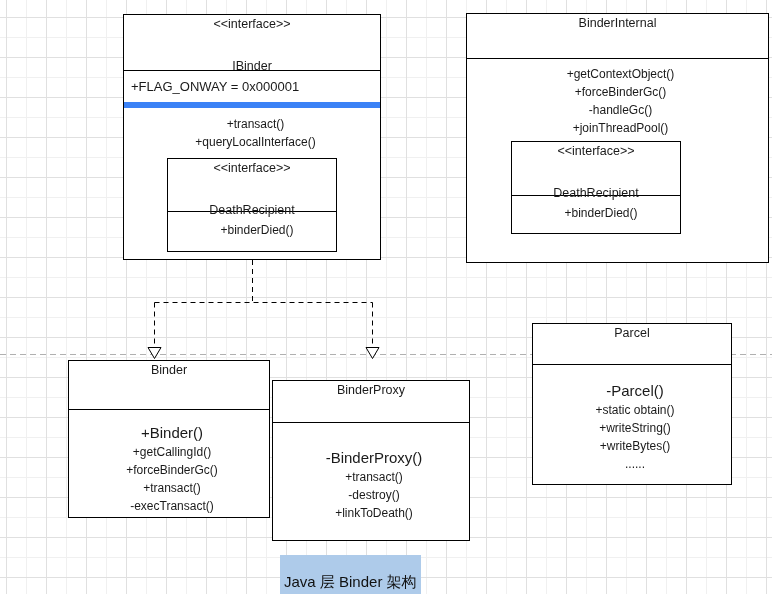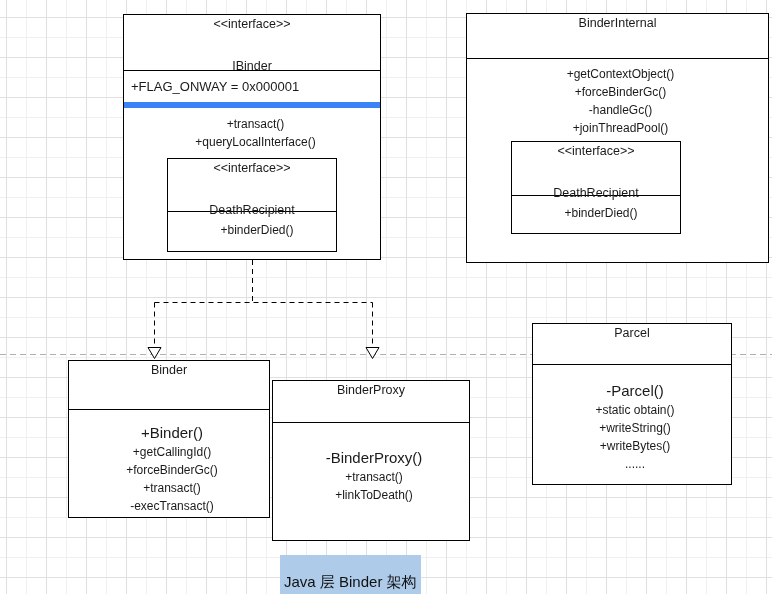--- a/index.html
+++ b/index.html
@@ -156,20 +156,21 @@
     </div>
   </div>
 
   <div class="shape" id="binderproxy">
     <div class="hdr">
       <div>BinderProxy</div>
     </div>
     <div class="sect methods">
       <div class="line big">-BinderProxy()</div>
       <div class="line">+transact()</div>
+      <div class="line">-destroy()</div>
       <div class="line">+linkToDeath()</div>
     </div>
   </div>
 
   <div class="shape" id="parcel">
     <div class="hdr">
       <div>Parcel</div>
     </div>
     <div class="sect methods">
       <div class="line big">-Parcel()</div>

